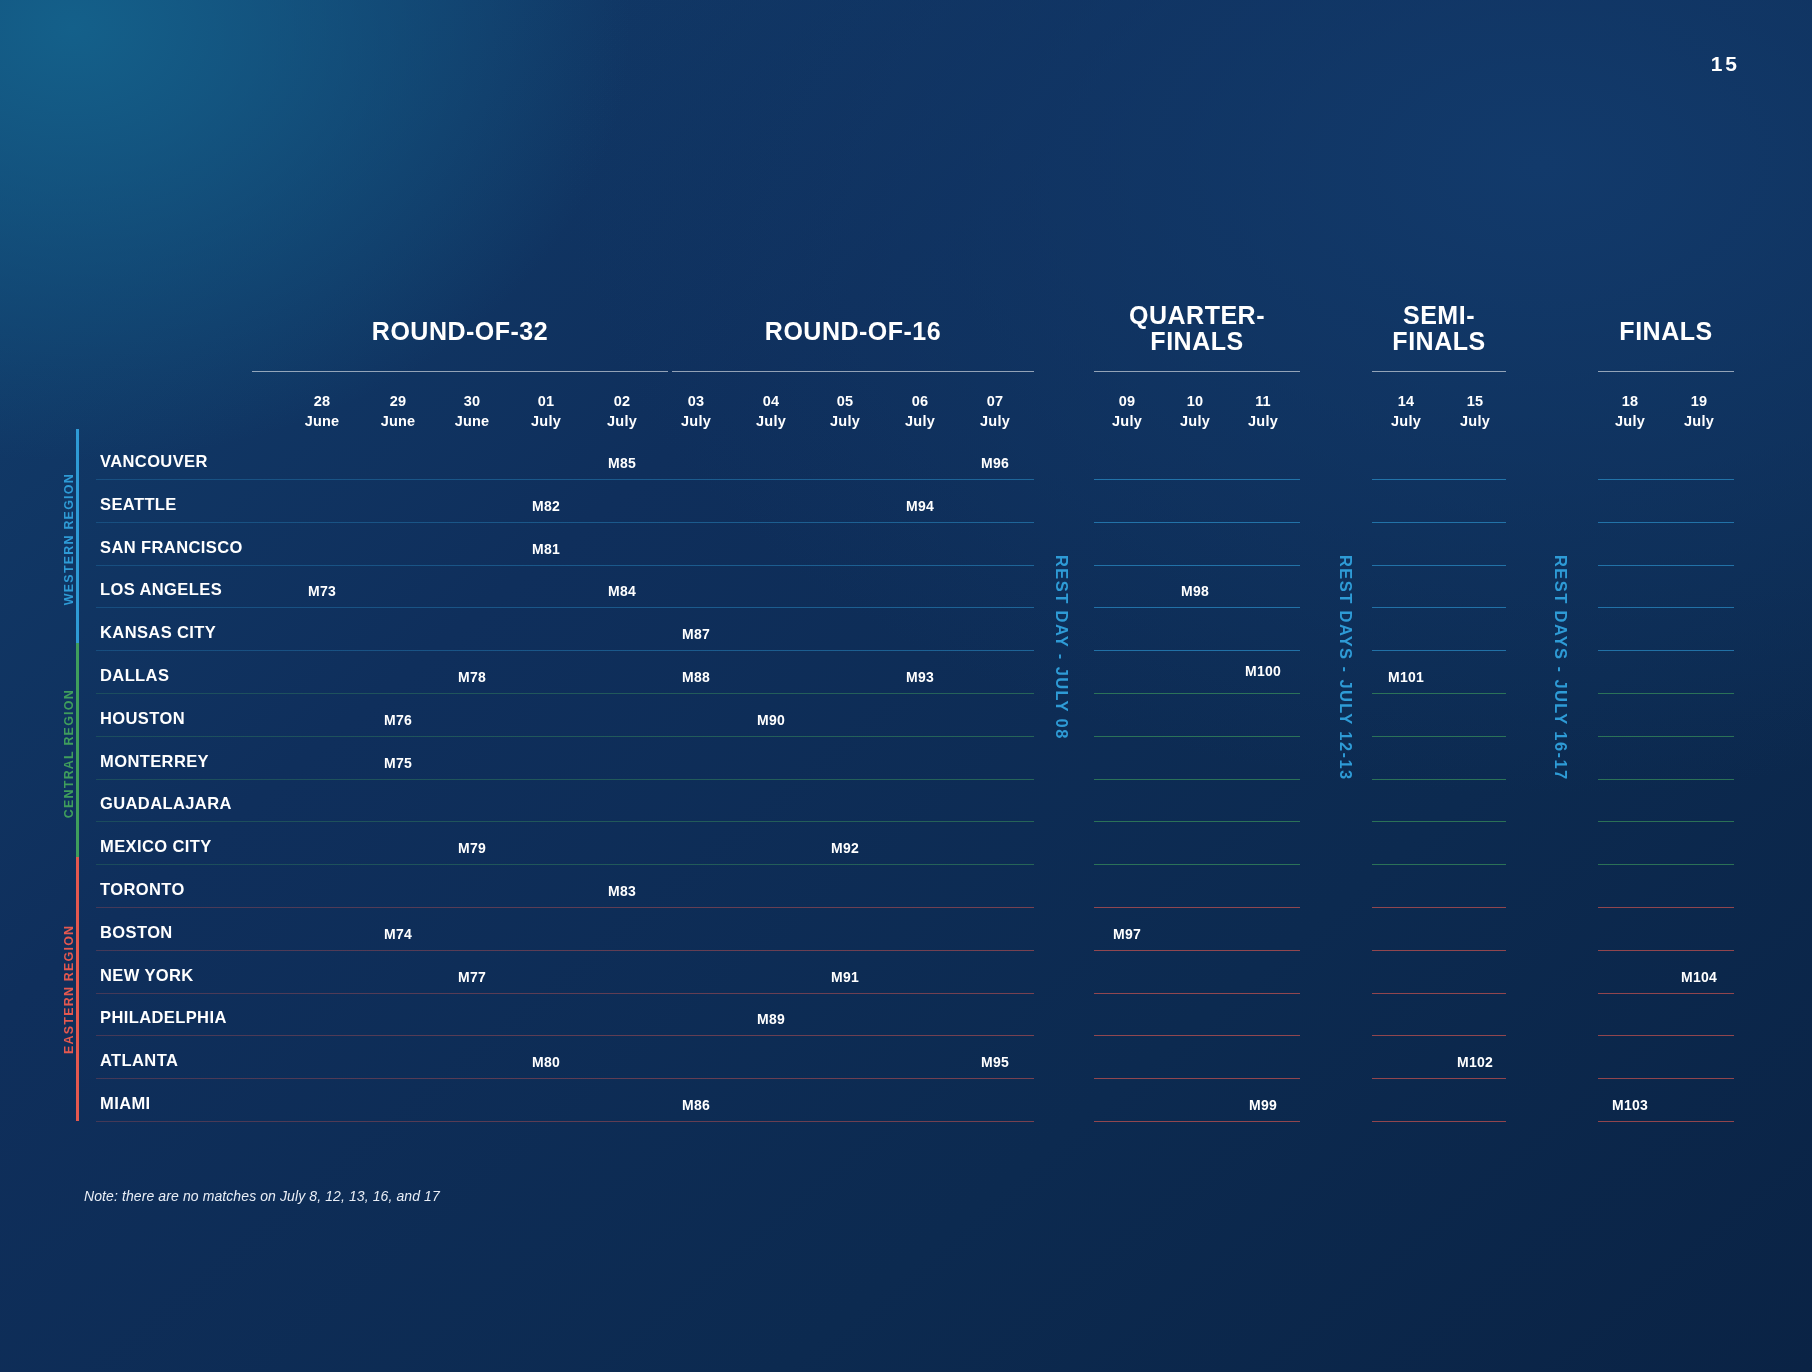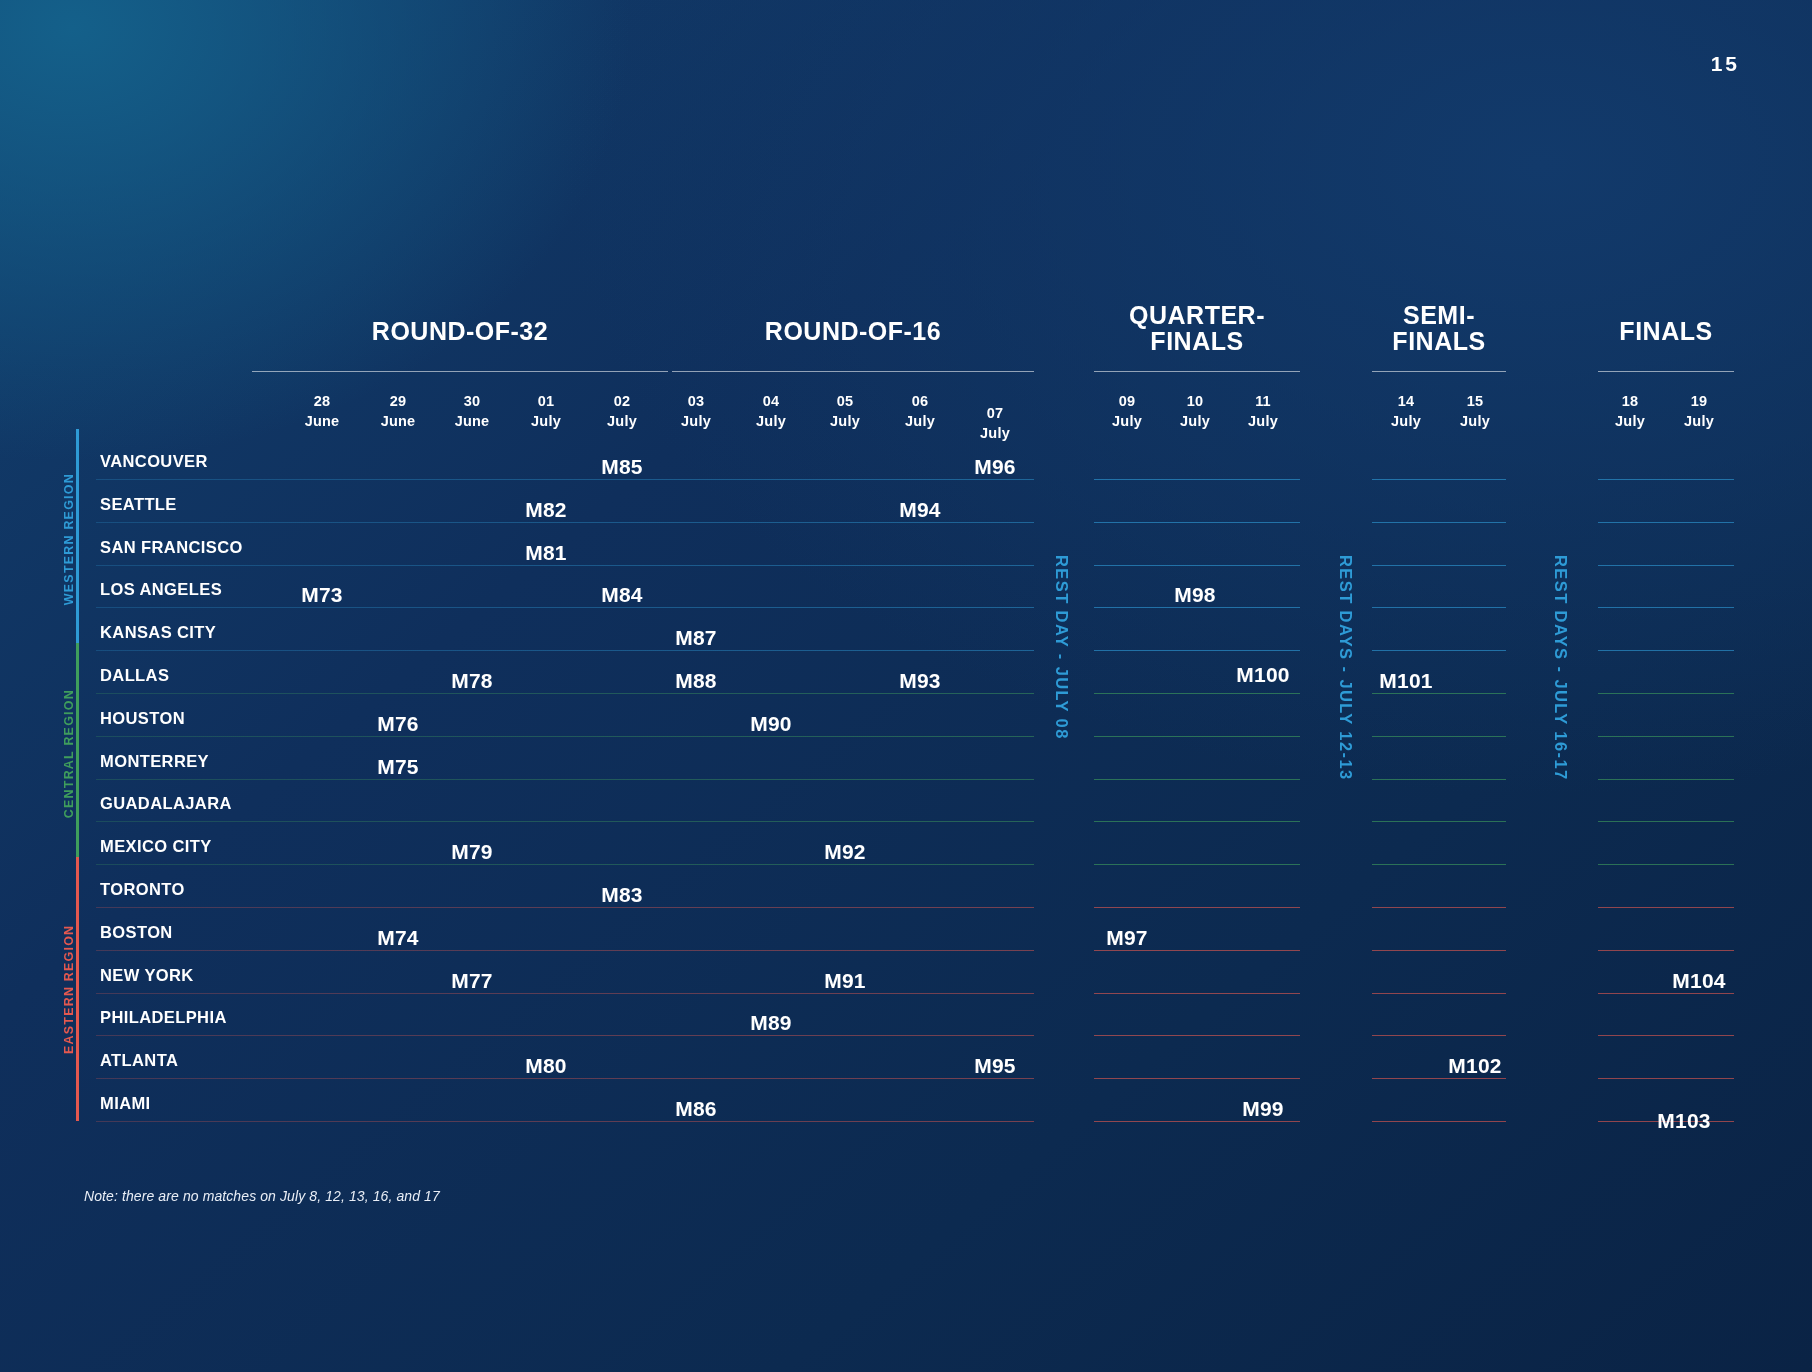--- a/index.html
+++ b/index.html
@@ -93,21 +93,21 @@
     font-weight: bold;
     letter-spacing: .4px;
     white-space: nowrap;
   }
   .rowline {
     position: absolute;
     height: 1px;
   }
   .match {
     position: absolute;
-    font-size: 21px;
+    font-size: 14px;
     font-weight: bold;
     text-align: center;
     letter-spacing: .2px;
   }
   .regionlabel {
     position: absolute;
     font-size: 12.5px;
     font-weight: bold;
     letter-spacing: 1.2px;
     writing-mode: vertical-rl;
@@ -200,21 +200,21 @@
       <div>July</div>
     </div>
     <div class="datecol" style="left: 800px; width: 90px; top: 392px;">
       <div>05</div>
       <div>July</div>
     </div>
     <div class="datecol" style="left: 875px; width: 90px; top: 392px; text-align: center;">
       <div>06</div>
       <div>July</div>
     </div>
-    <div class="datecol" style="left: 950px; width: 90px; top: 392px; margin-top: 12px;">
+    <div class="datecol" style="left: 950px; width: 90px; top: 392px;">
       <div>07</div>
       <div>July</div>
     </div>
     <div class="datecol" style="left: 1082px; width: 90px; top: 392px;">
       <div>09</div>
       <div>July</div>
     </div>
     <div class="datecol" style="left: 1150px; width: 90px; top: 392px;">
       <div>10</div>
       <div>July</div>
@@ -340,21 +340,21 @@
     <div class="match" style="left: 501px; width: 90px; top: 1054.2px;">M80</div>
     <div class="match" style="left: 950px; width: 90px; top: 1054.2px;">M95</div>
     <div class="match" style="left: 1430px; width: 90px; top: 1054.2px;">M102</div>
     <div class="city" style="top: 1094px;">MIAMI</div>
     <div class="rowline" style="left: 96px; width: 938px; top: 1121px; background: linear-gradient(90deg, rgba(228, 88, 79, 0.333), rgba(228, 88, 79, 0.667)); opacity: 0.75;"></div>
     <div class="rowline" style="left: 1094px; width: 206px; top: 1121px; background: rgb(228, 88, 79); opacity: 0.62;"></div>
     <div class="rowline" style="left: 1372px; width: 134px; top: 1121px; background: rgb(228, 88, 79); opacity: 0.62;"></div>
     <div class="rowline" style="left: 1598px; width: 136px; top: 1121px; background: rgb(228, 88, 79); opacity: 0.62;"></div>
     <div class="match" style="left: 651px; width: 90px; top: 1097px;">M86</div>
     <div class="match" style="left: 1218px; width: 90px; top: 1097px;">M99</div>
-    <div class="match" style="left: 1639px; width: 90px; top: 1097px; margin-top: 12px;">M103</div>
+    <div class="match" style="left: 1585px; width: 90px; top: 1097px;">M103</div>
     <div class="match" style="left: 1150px; width: 90px; top: 583.4px;">M98</div>
     <div class="match" style="left: 1218px; width: 90px; top: 663px;">M100</div>
     <div class="match" style="left: 1361px; width: 90px; top: 669px;">M101</div>
     <div class="regionbar" style="left: 76px; top: 429px; height: 221.2px; background: rgb(46, 155, 214);"></div>
     <div class="regionlabel" style="left: 62px; top: 429px; height: 221.2px; color: rgb(46, 155, 214);">WESTERN REGION</div>
     <div class="regionbar" style="left: 76px; top: 643px; height: 221.2px; background: rgb(63, 158, 92);"></div>
     <div class="regionlabel" style="left: 62px; top: 643px; height: 221.2px; color: rgb(63, 158, 92);">CENTRAL REGION</div>
     <div class="regionbar" style="left: 76px; top: 857px; height: 264px; background: rgb(228, 88, 79);"></div>
     <div class="regionlabel" style="left: 62px; top: 857px; height: 264px; color: rgb(228, 88, 79);">EASTERN REGION</div>
     <div class="restday" style="left: 1052px; top: 555px;">REST DAY - JULY 08</div>

